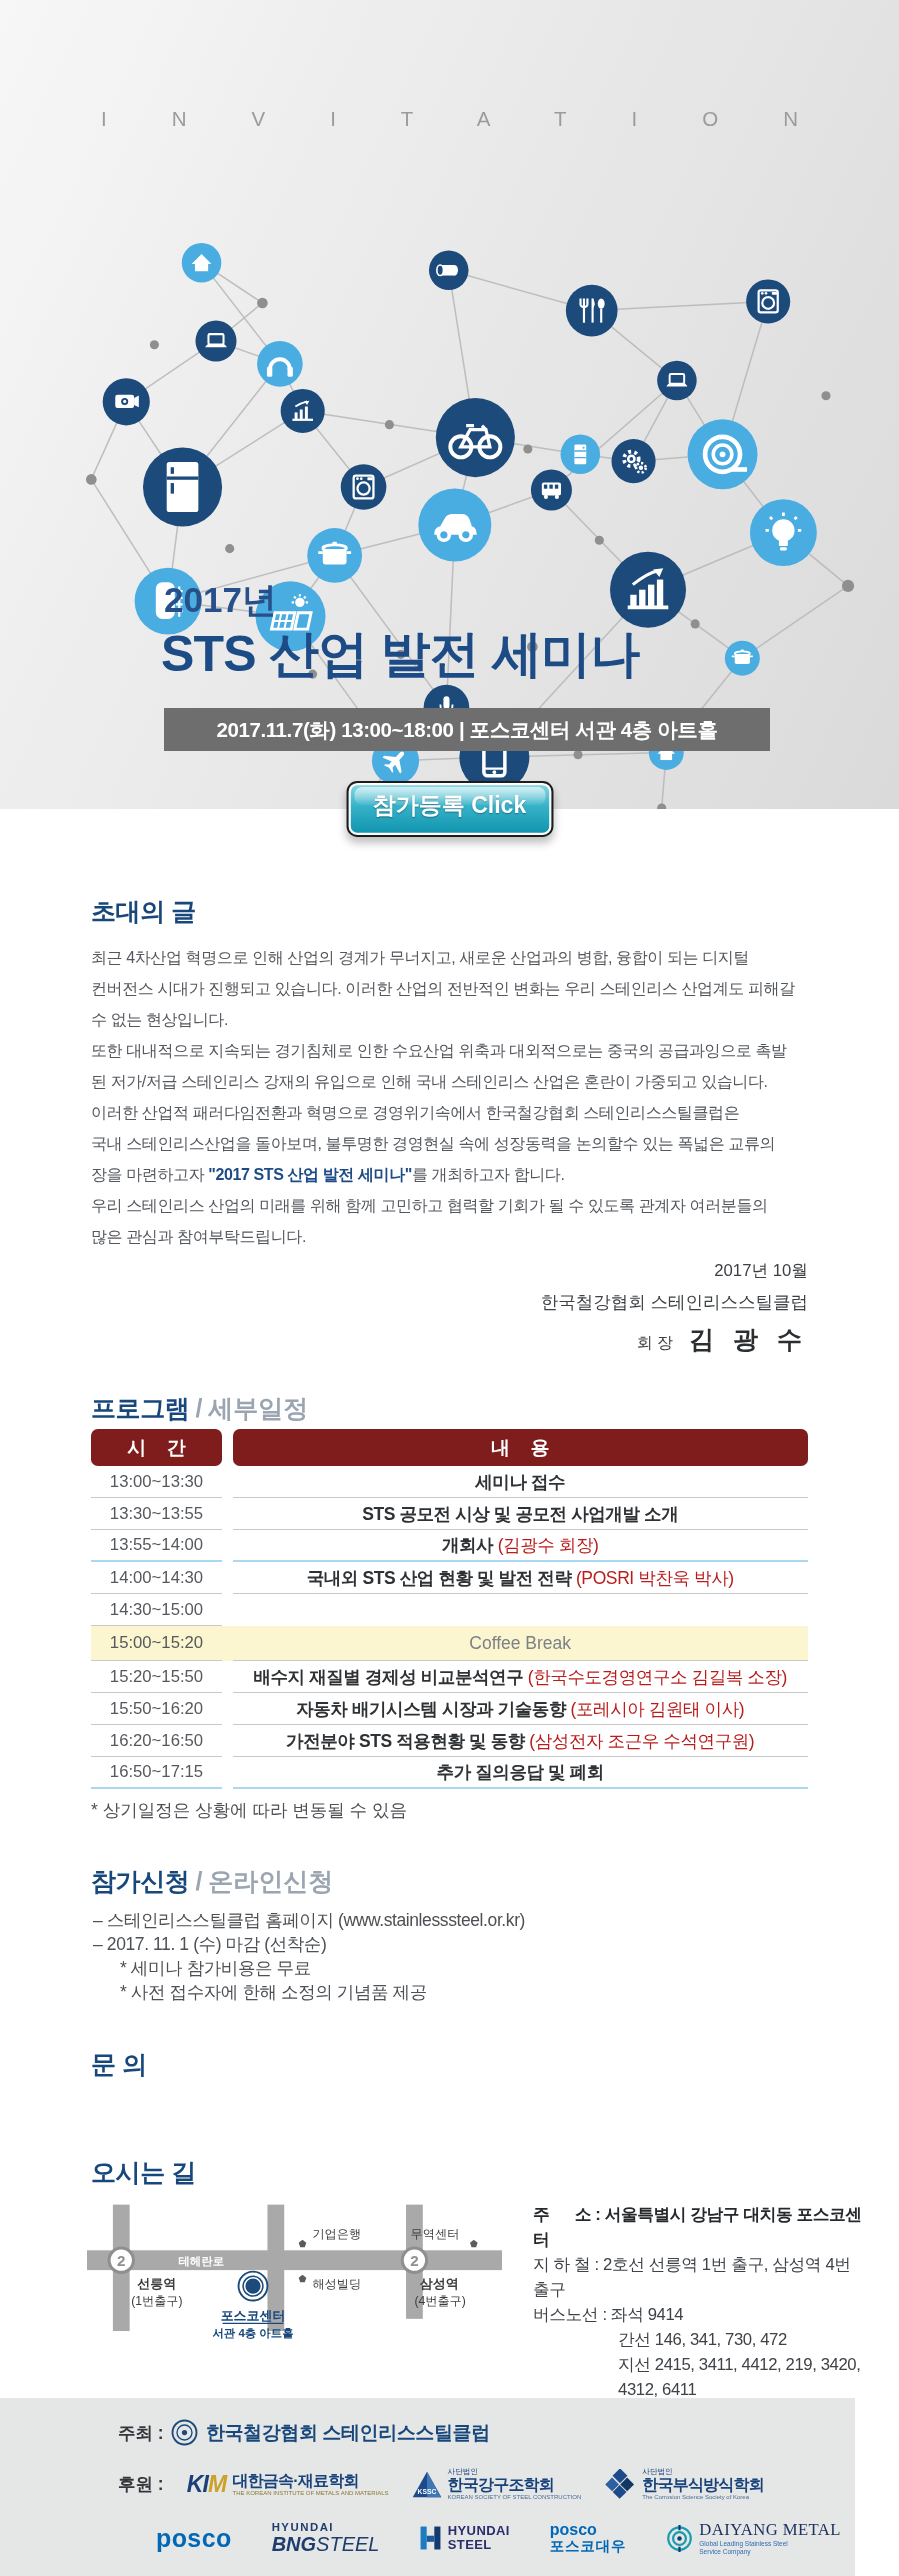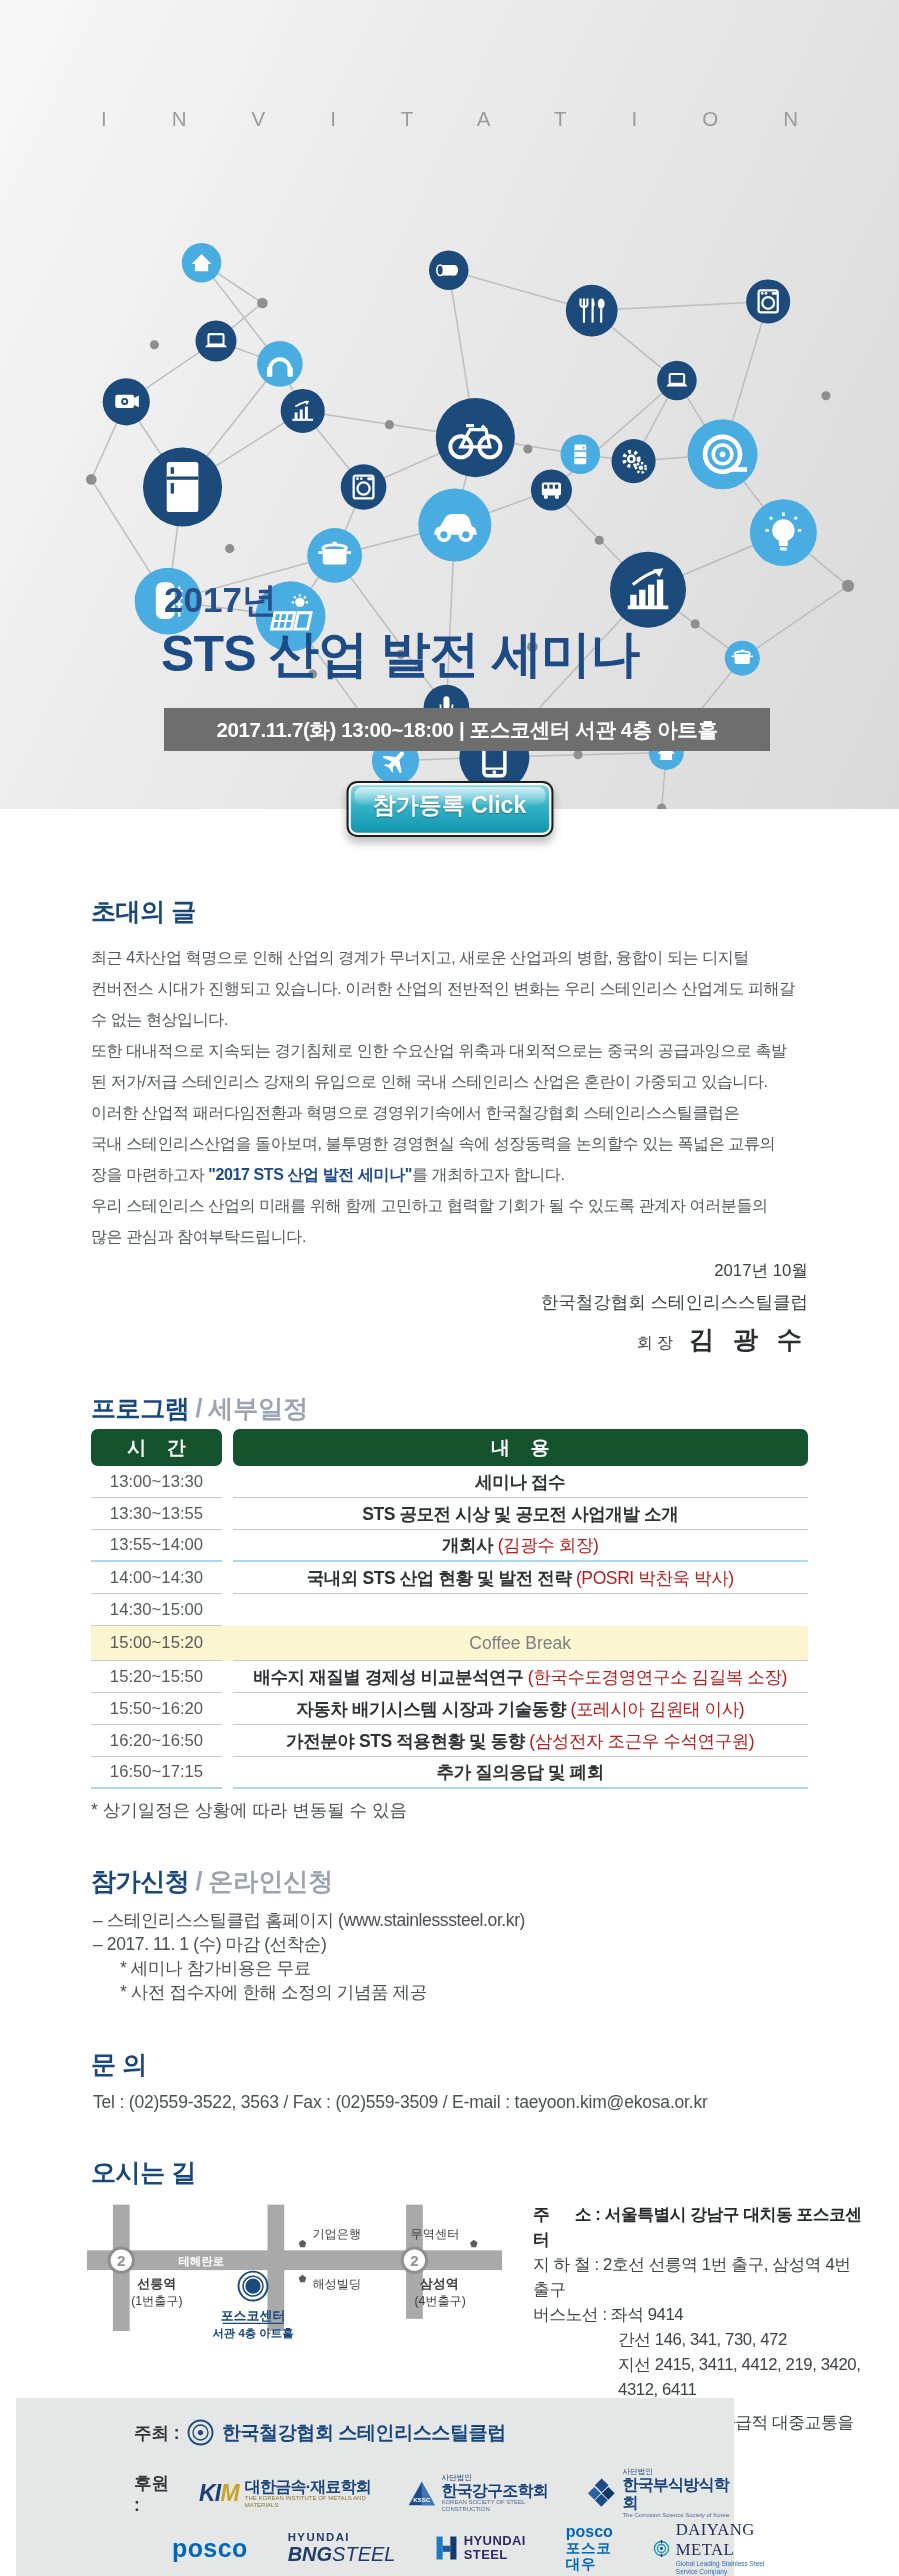--- a/index.html
+++ b/index.html
@@ -34,21 +34,21 @@
   .hl-blue{color:#1d4b86;font-weight:bold;}
   .signoff{position:absolute;left:380px;top:1259px;width:428px;text-align:right;color:#3e4144;}
   .signoff .s1{font-size:16.7px;margin-bottom:7.6px;}
   .signoff .s2{font-size:17.5px;margin-bottom:9px;}
   .signoff .s3 .role{font-size:16px;margin-right:16px;}
   .signoff .s3 .name{font-size:25px;font-weight:bold;color:#2b2e31;letter-spacing:6px;}
   
   .prog-h{position:absolute;left:91px;top:1392px;}
   .sched{position:absolute;left:91px;top:1429px;width:717px;}
   .t-head{display:grid;grid-template-columns:131px 575px;column-gap:10.7px;height:37px;}
-  .t-head div{background:#14532d;border-radius:6.8px;color:#fff;font-size:19px;font-weight:bold;
+  .t-head div{background:#7f1d1d;border-radius:6.8px;color:#fff;font-size:19px;font-weight:bold;
         display:flex;align-items:center;justify-content:center;letter-spacing:7.6px;padding-left:7.6px;box-sizing:border-box;}
   .t-row{display:grid;grid-template-columns:131px 575px;column-gap:10.7px;height:32px;}
   .t-row > div{display:flex;align-items:center;justify-content:center;border-bottom:1.5px solid #c9c9c9;}
   .t-row.t-blue > div{border-bottom:2.3px solid #a9d9f2;}
   .t-row.t-hl{background:#fbf6d0;height:35px;}
   .t-time{font-size:16.7px;color:#55585c;}
   .t-content{font-size:17.5px;color:#2f3235;}
   .t-content b{font-weight:bold;letter-spacing:-0.4px;}
   .t-speaker{font-weight:normal;color:#b91c1c;letter-spacing:-0.4px;white-space:pre;}
   .t-coffee{color:#7d8185;font-size:17.5px;}
@@ -64,21 +64,21 @@
   
   .dir-h{position:absolute;left:91px;top:2156px;}
   .mapbox{position:absolute;left:87px;top:2200px;}
   .addr{position:absolute;left:533px;top:2202px;width:335px;font-size:16.7px;color:#3f4247;line-height:25px;letter-spacing:-0.4px;}
   .addr .lbl{white-space:pre;}
   .addr .a1{font-weight:bold;color:#26292c;}
   .addr .busline{padding-left:85px;}
   .addr .anote{margin-top:7.6px;}
   .addr .anote2{padding-left:13.7px;}
   
-  .footer{position:absolute;left:16px;top:2398px;width:718px;height:178px;background:#e5e6e6;}
+  .footer{position:absolute;left:0;top:2398px;width:855px;height:178px;background:#e5e6e6;}
   .host-row{position:absolute;left:118px;top:21px;display:flex;align-items:center;gap:7.6px;}
   .host-label{font-size:17.5px;font-weight:bold;color:#33363a;}
   .host-name{font-size:19px;font-weight:bold;color:#17477b;letter-spacing:-0.4px;}
   .sponsor-row{position:absolute;left:118px;top:70px;display:flex;align-items:center;gap:23px;}
   .sp-label{font-size:17.5px;font-weight:bold;color:#33363a;}
   .sp{display:flex;align-items:center;gap:6px;}
   .sp-texts{display:flex;flex-direction:column;line-height:1.1;}
   .sp-name{font-size:16px;font-weight:bold;color:#17427b;letter-spacing:-0.8px;}
   .sp-pre{font-size:7.6px;color:#17427b;}
   .sp-sub{font-size:6px;color:#8a7a33;letter-spacing:0;}
@@ -495,21 +495,20 @@
   <div class="apply-list">
     <div class="li">– 스테인리스스틸클럽 홈페이지 (www.stainlesssteel.or.kr)</div>
     <div class="li">– 2017. 11. 1 (수) 마감 (선착순)</div>
     <div class="li sub">* 세미나 참가비용은 무료</div>
     <div class="li sub">* 사전 접수자에 한해 소정의 기념품 제공</div>
   </div>
 
   <div class="contact-h">
     <span class="h-main">문 의</span>
   </div>
-  <div class="contact-line">Tel : (02)559-3522, 3563  /  Fax : (02)559-3509  /  E-mail : taeyoon.kim@ekosa.or.kr</div>
 
   <div class="dir-h">
     <span class="h-main">오시는 길</span>
   </div>
 
   <div class="mapbox">
     <svg width="415" height="160" viewBox="0 0 545 210">
       <rect x="34" y="6" width="22" height="166" fill="#a9a9a9"></rect>
       <rect x="237" y="6" width="22" height="166" fill="#a9a9a9"></rect>
       <rect x="419" y="6" width="22" height="150" fill="#a9a9a9"></rect>

